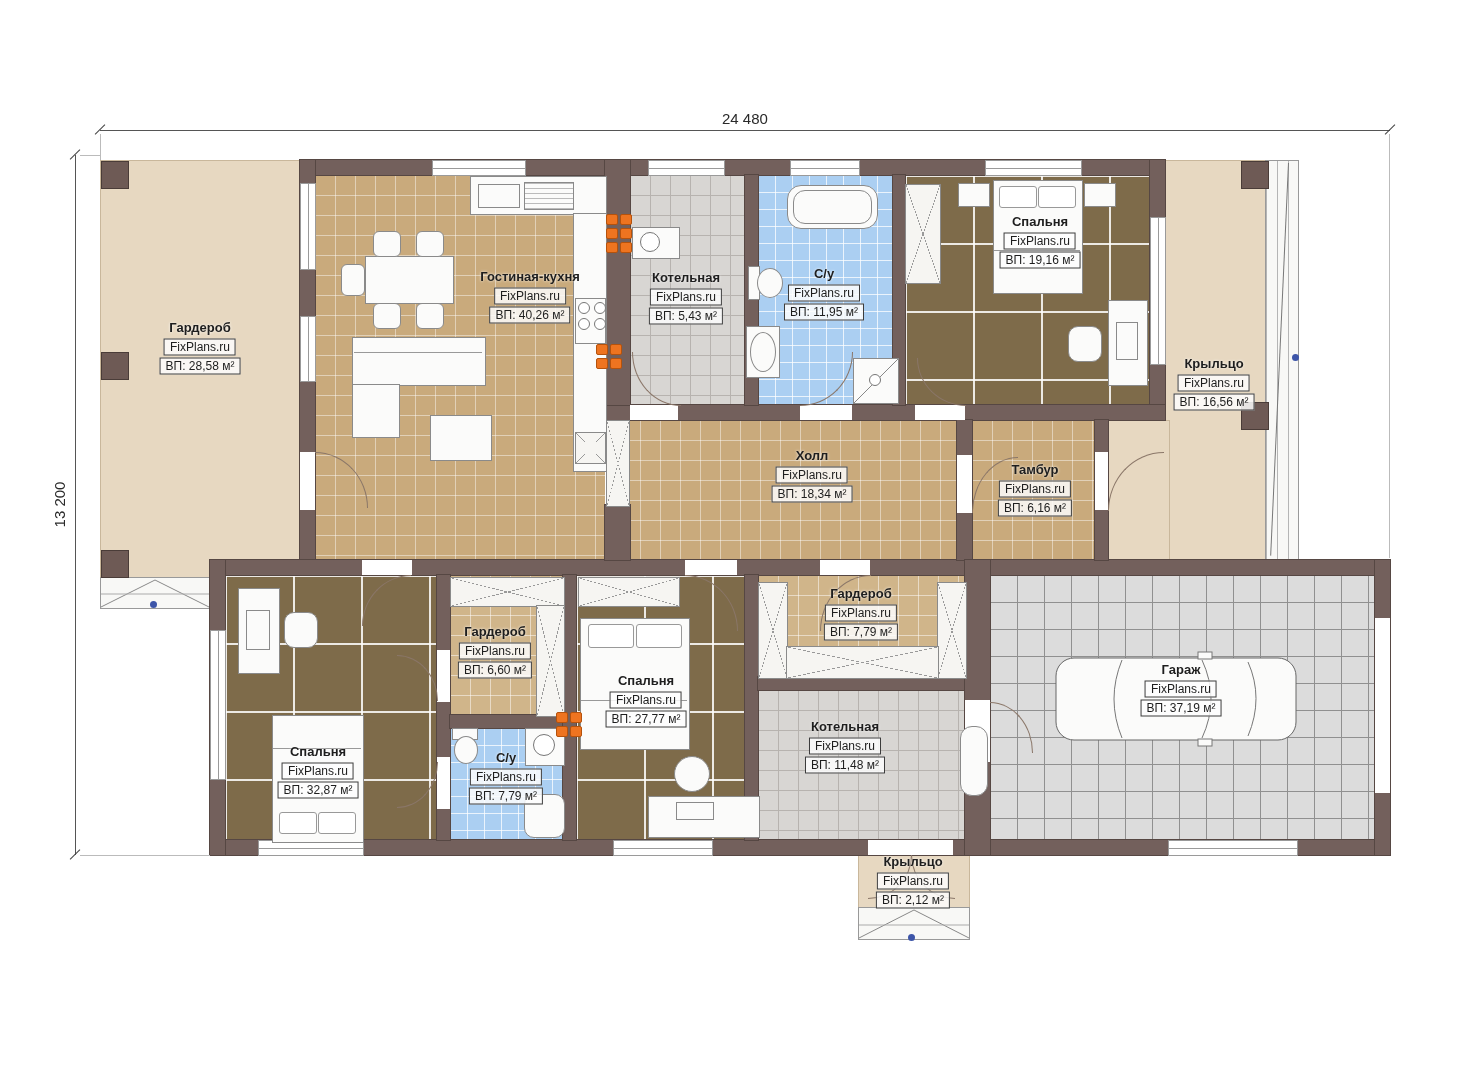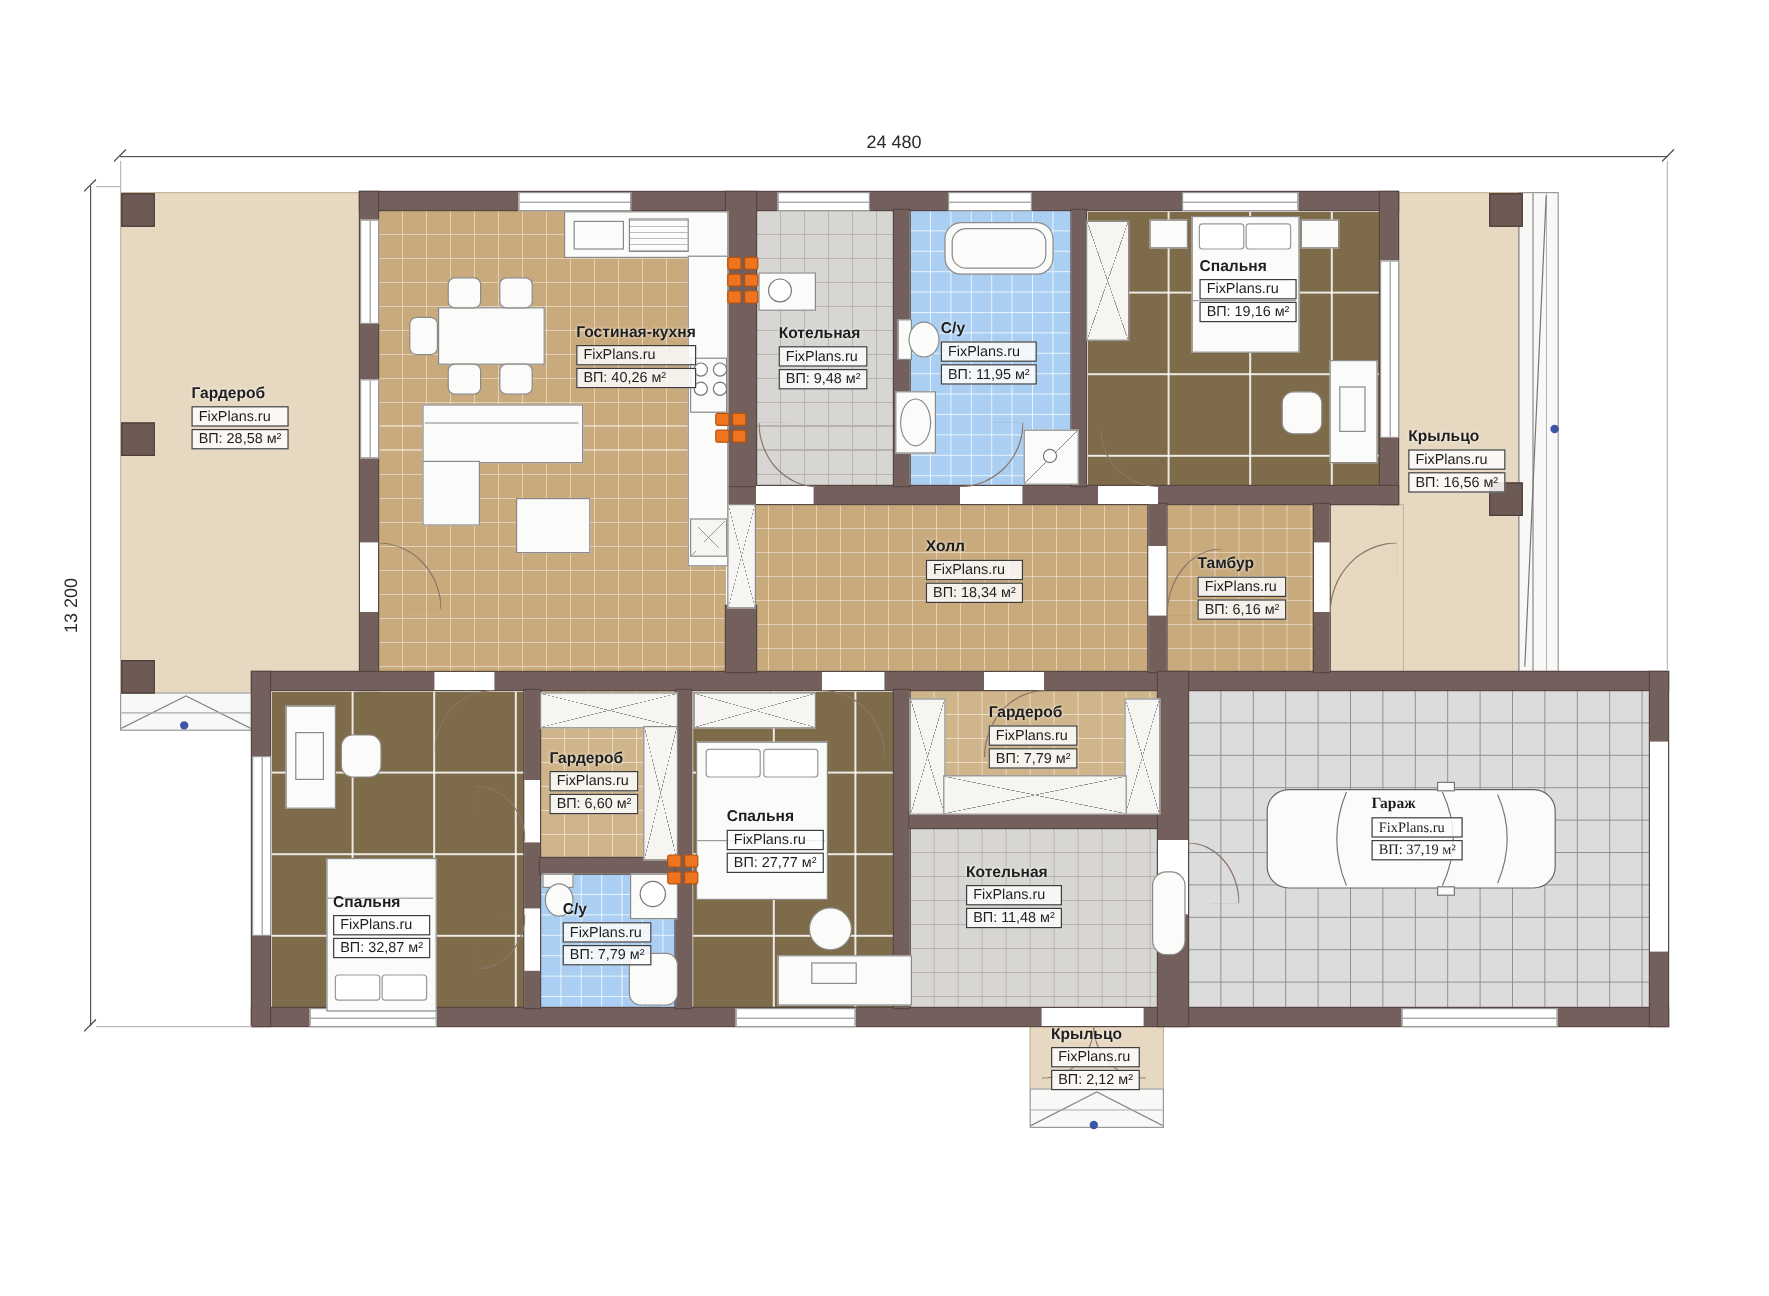--- a/index.html
+++ b/index.html
@@ -61,21 +61,21 @@
   
   .opgroup{position:absolute;display:grid;grid-template-columns:11px 11px;gap:3px;z-index:12;}
   .op{width:10px;height:9px;background:#ee7420;border:1px solid #b5520c;border-radius:2px;}
   
   .steps{position:absolute;background:#f8f8f6;border:1px solid #999;z-index:3;}
   .steps-v{background-image:repeating-linear-gradient(90deg,#b5b5b5 0 1px,transparent 1px 11px);}
   .bdot{position:absolute;width:7px;height:7px;border-radius:50%;background:#3d55a8;z-index:13;}
   .slant{position:absolute;width:1px;background:#777;z-index:4;transform-origin:top left;}
   
   .rlabel{position:absolute;transform:translate(-50%,-50%);display:flex;flex-direction:column;
-          z-index:30;}
+          align-items:center;z-index:30;}
   .rname{font-size:13px;font-weight:bold;color:#1e1e1e;white-space:nowrap;
          text-shadow:0 0 3px rgba(255,255,255,.9);margin-bottom:2px;}
   .rbox{border:1px solid #3c3c3c;background:rgba(253,253,253,.85);font-size:12px;line-height:15px;
         padding:0 5px;color:#1e1e1e;white-space:nowrap;margin-top:2px;}
   
   .dimline-h{position:absolute;border-top:1px solid #555;z-index:20;}
   .dimline-v{position:absolute;border-left:1px solid #555;z-index:20;}
   .tick{position:absolute;width:14px;height:1px;background:#444;z-index:21;}
   .ext{position:absolute;background:#bbb;z-index:19;}
   .dimtext{position:absolute;font-size:15px;color:#2a2a2a;z-index:21;background:#fff;padding:0 4px;}
@@ -323,21 +323,21 @@
     <div class="rbox">ВП: 28,58 м²</div>
   </div>
   <div class="rlabel" style="left:530px;top:296px;">
     <div class="rname">Гостиная-кухня</div>
     <div class="rbox">FixPlans.ru</div>
     <div class="rbox">ВП: 40,26 м²</div>
   </div>
   <div class="rlabel" style="left:686px;top:297px;">
     <div class="rname">Котельная</div>
     <div class="rbox">FixPlans.ru</div>
-    <div class="rbox">ВП: 9,48 м²</div>
+    <div class="rbox">ВП: 5,43 м²</div>
   </div>
   <div class="rlabel" style="left:824px;top:293px;">
     <div class="rname">С/у</div>
     <div class="rbox">FixPlans.ru</div>
     <div class="rbox">ВП: 11,95 м²</div>
   </div>
   <div class="rlabel" style="left:1040px;top:241px;">
     <div class="rname">Спальня</div>
     <div class="rbox">FixPlans.ru</div>
     <div class="rbox">ВП: 19,16 м²</div>
@@ -380,21 +380,21 @@
   <div class="rlabel" style="left:861px;top:613px;">
     <div class="rname">Гардероб</div>
     <div class="rbox">FixPlans.ru</div>
     <div class="rbox">ВП: 7,79 м²</div>
   </div>
   <div class="rlabel" style="left:845px;top:746px;">
     <div class="rname">Котельная</div>
     <div class="rbox">FixPlans.ru</div>
     <div class="rbox">ВП: 11,48 м²</div>
   </div>
-  <div class="rlabel" style="left:1181px;top:689px;font-family:Liberation Serif, serif;">
+  <div class="rlabel" style="left:1181px;top:689px;">
     <div class="rname">Гараж</div>
     <div class="rbox">FixPlans.ru</div>
     <div class="rbox">ВП: 37,19 м²</div>
   </div>
   <div class="rlabel" style="left:913px;top:881px;">
     <div class="rname">Крыльцо</div>
     <div class="rbox">FixPlans.ru</div>
     <div class="rbox">ВП: 2,12 м²</div>
   </div>
 

